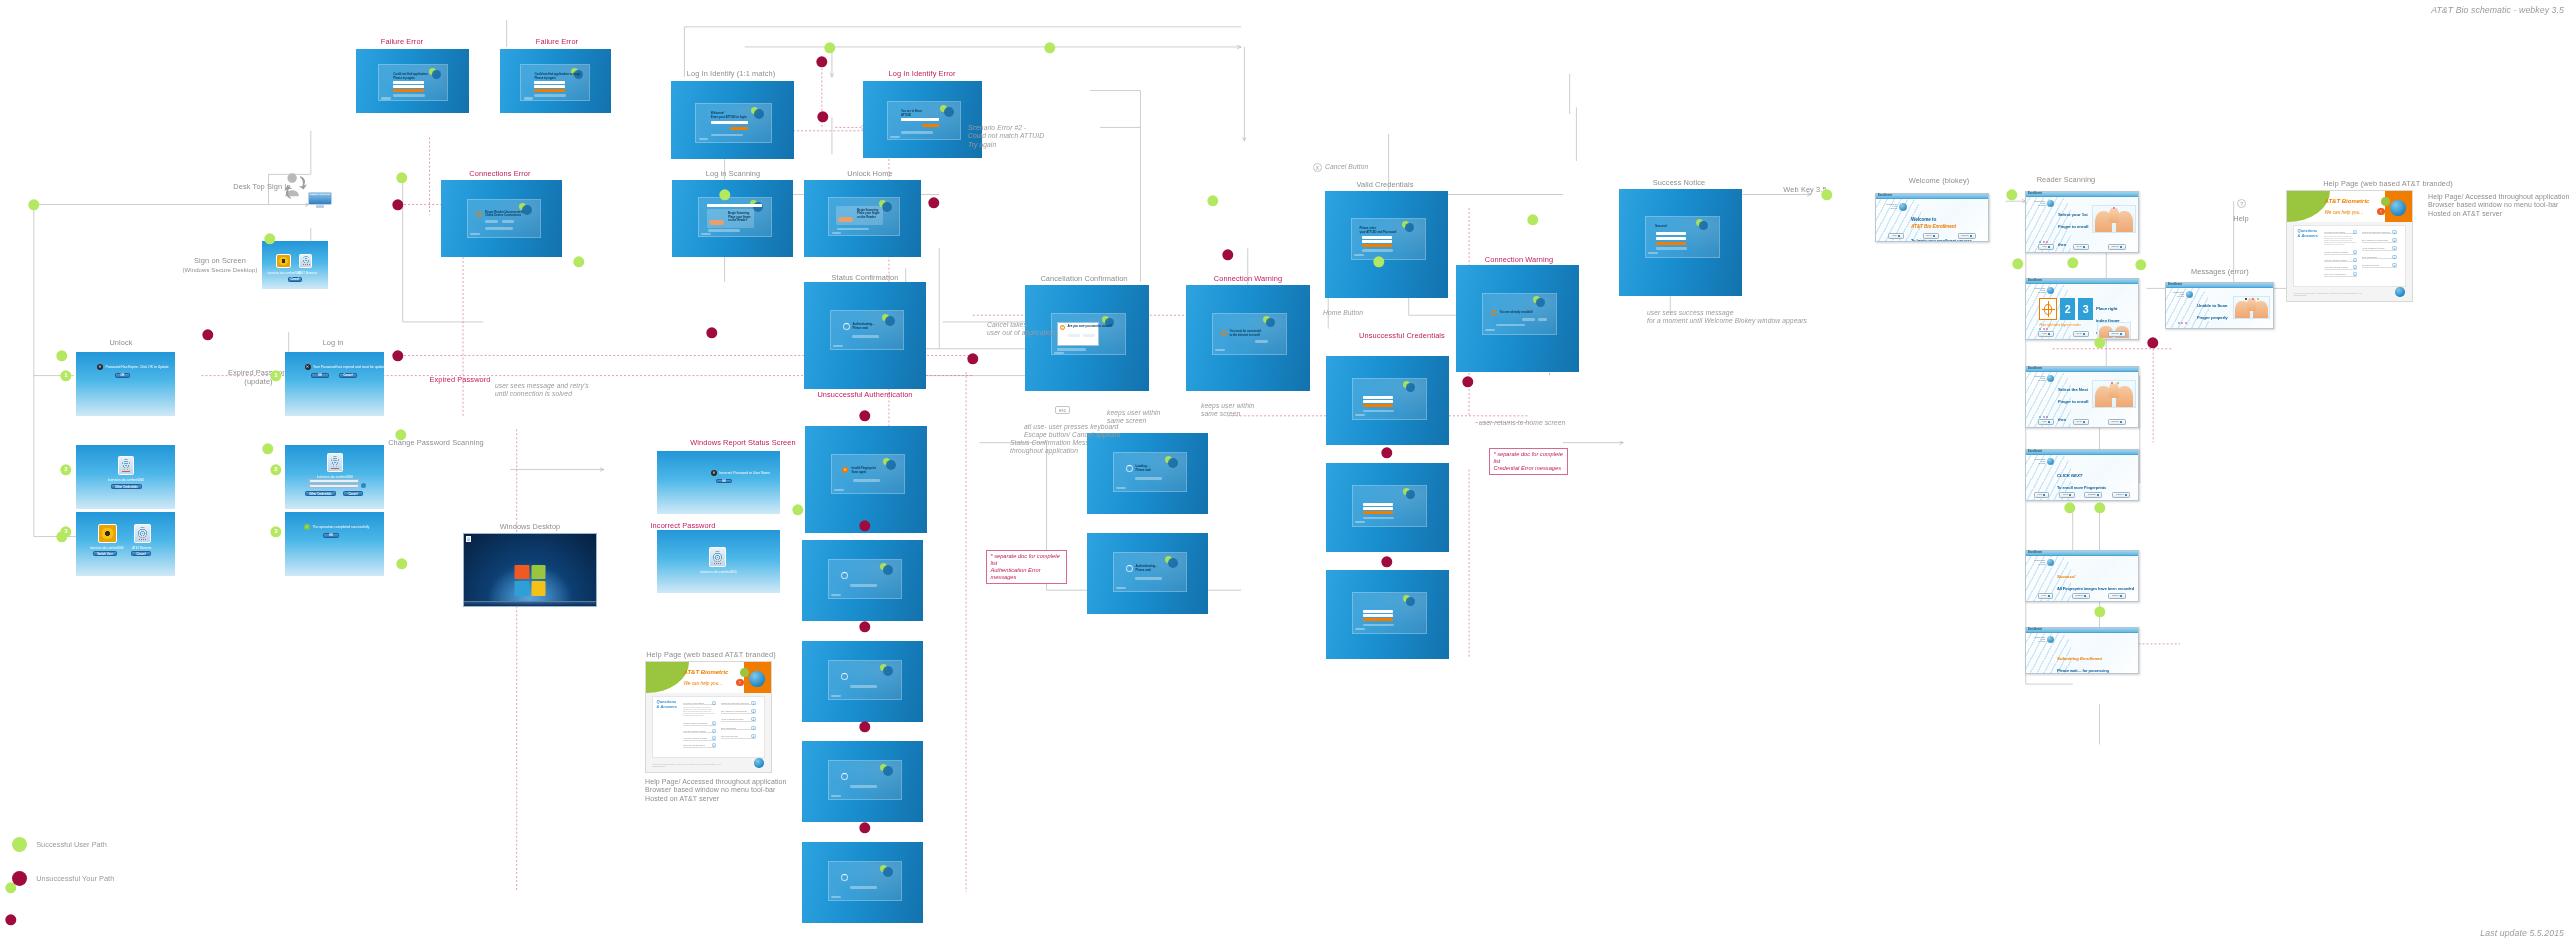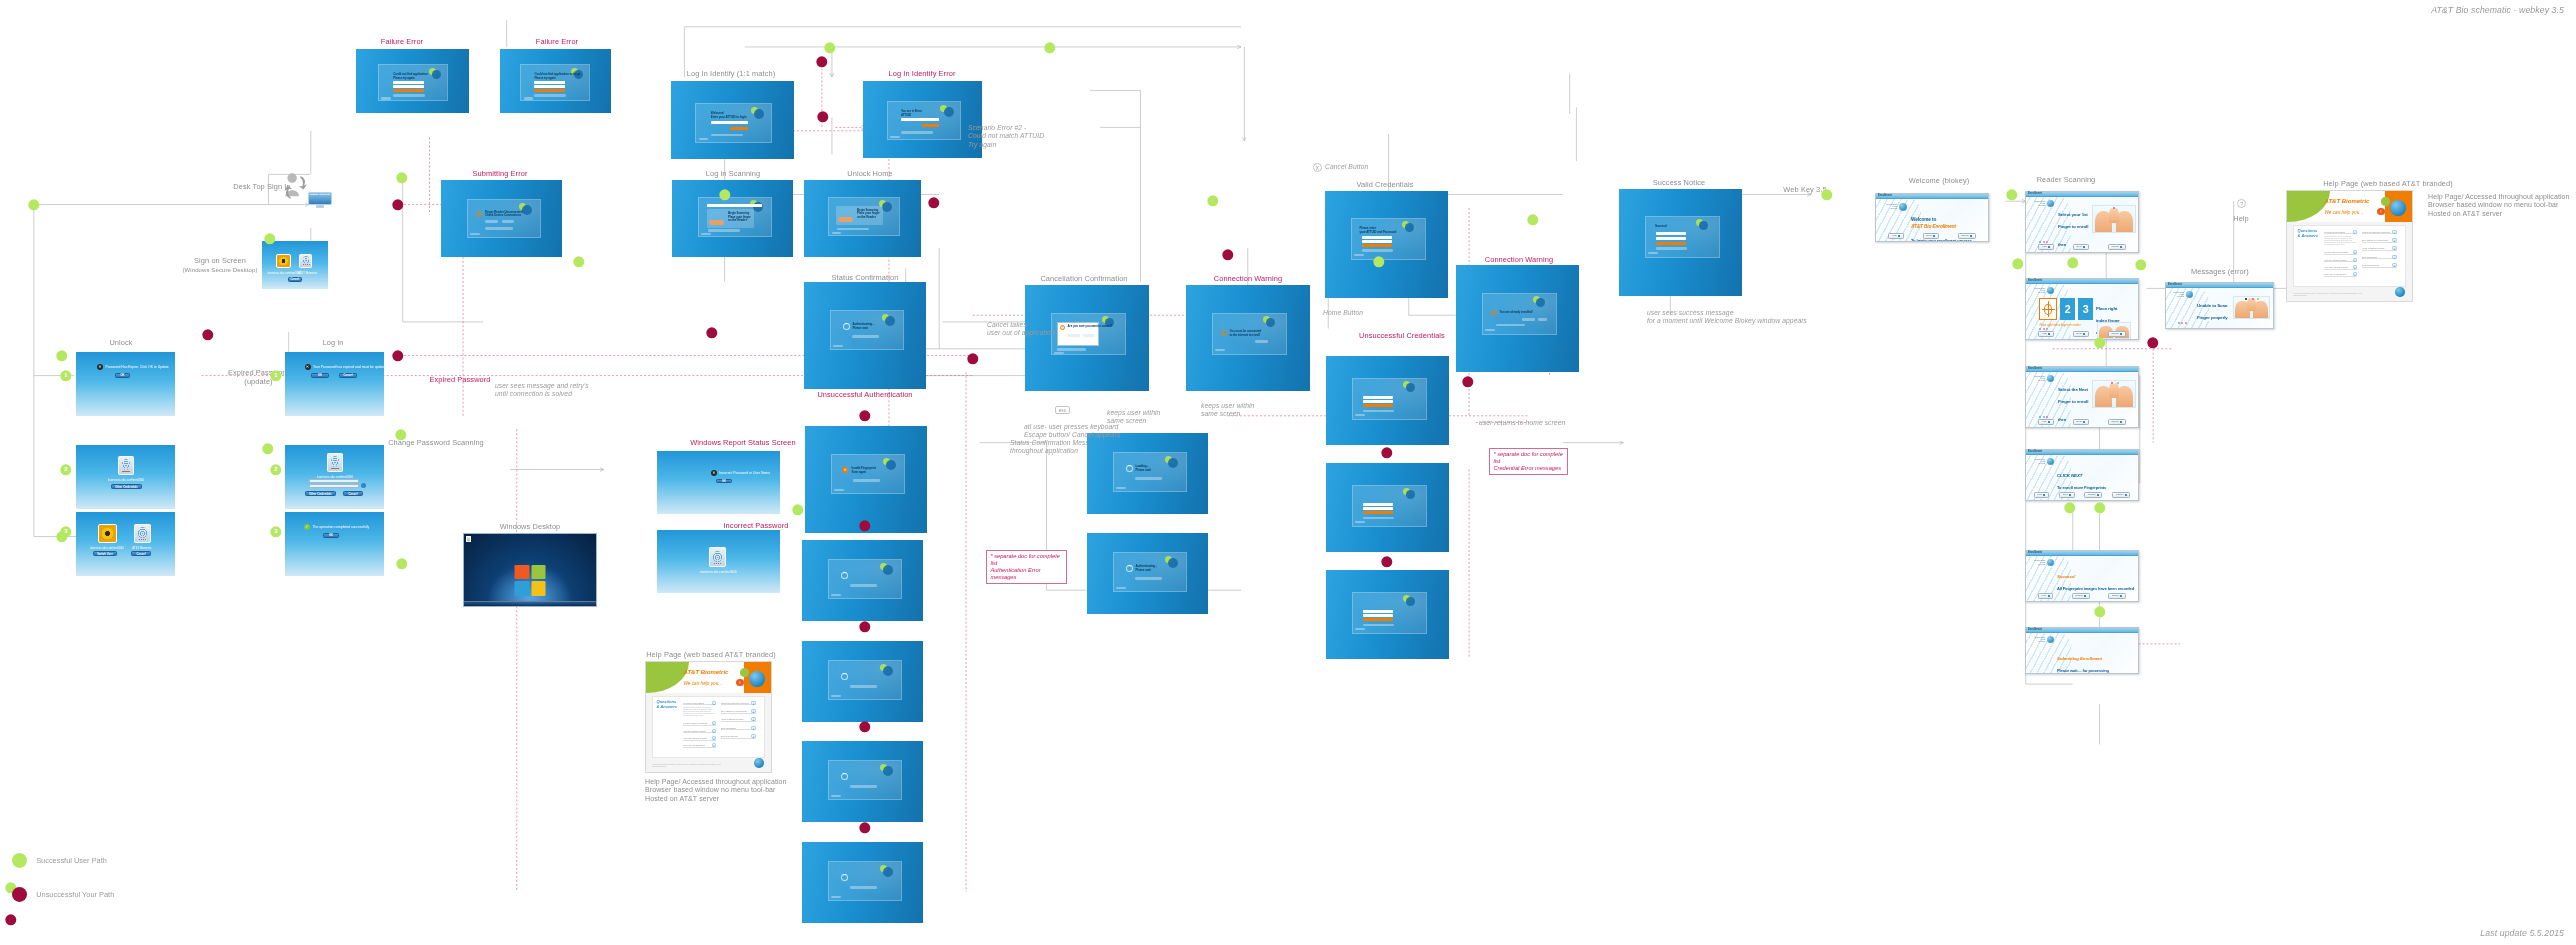--- a/index.html
+++ b/index.html
@@ -170,21 +170,21 @@
   .monitor:after{content:"";position:absolute;left:50%;bottom:-4px;width:8px;height:3.4px;
      transform:translateX(-50%);background:#b9cfe0;border-radius:0.7px}
 
   
   svg.wires{position:absolute;left:0;top:0;width:2576px;height:945px;pointer-events:none}
   .node{position:absolute;border-radius:50%;transform:translate(-50%,-50%)}
   .node.g{background:#b5e861}
   .node.r{background:#9e0b3c}
 
   
-  .legend{position:absolute;left:12px;bottom:24px}
+  .legend{position:absolute;left:12px;bottom:40px}
   .legend .row{display:flex;align-items:center;gap:9.4px;margin-bottom:19px}
   .legend .dot{width:14.8px;height:14.8px;border-radius:50%}
   .legend .txt{font-size:7.4px;color:#9a9a9a}
 
   .esc{position:absolute;border:0.7px solid #c4c4c4;border-radius:2px;font-size:4.7px;
        color:#9a9a9a;padding:0.7px 2.7px;background:#fff}
   .circ-lbl{position:absolute;border:0.7px solid #c4c4c4;border-radius:50%;font-size:5.4px;
        color:#9a9a9a;text-align:center;background:#fff}
   .stepnum{position:absolute;border-radius:50%;background:#b5e861;color:#fff;
        font-weight:bold;text-align:center;transform:translate(-50%,-50%)}
@@ -456,21 +456,21 @@
 
   <div class="lbl err" style="left:460px;top:376px">Expired Password</div>
   <div class="lbl" style="left:436px;top:439px">Change Password Scanning</div>
 
   <div class="lbl err" style="left:743px;top:439px">Windows Report Status Screen</div>
   <div class="win7" style="left:657px;top:451px;width:123px;height:63px">
     <div class="w7icoX" style="left:54px;top:19px;width:6px;height:6px;font-size:4px;line-height:6px">✕</div>
     <div class="w7dlg" style="left:62px;top:19.5px">Incorrect Password or User Name</div>
     <div class="w7btn" style="left:59px;top:27.5px;width:16px;height:4.7px;line-height:4.7px">OK</div>
   </div>
-  <div class="lbl err" style="left:756px;top:522px">Incorrect Password</div>
+  <div class="lbl err" style="left:683px;top:522px">Incorrect Password</div>
   <div class="win7" style="left:657px;top:530px;width:123px;height:63px">
     <div class="fp" style="left:52px;top:17.4px;width:17.4px;height:20px">
       <div class="fpdots" style="left:4px;bottom:2px">
           <i></i>
           <i></i>
           <i></i>
           <i></i>
         </div>
     </div>
     <div class="w7cap" style="left:34px;top:40px;width:55px;font-size:3px">itservices.sbc.com\mn5840</div>
@@ -482,21 +482,21 @@
     <div class="glow"></div>
     <div class="wlogo">
       <i style="background:#f05a22"></i>
         <i style="background:#9ac63f"></i>
       <i style="background:#2f9fd8"></i>
         <i style="background:#f4c117"></i>
     </div>
     <div class="bar"></div>
   </div>
 
-  <div class="lbl err" style="left:500px;top:170px">Submitting Error</div>
+  <div class="lbl err" style="left:500px;top:170px">Connections Error</div>
   <div class="scr" style="left:441px;top:180px;width:121px;height:77px">
     <div class="inner" style="left:25.5px;top:19px;width:74px;height:39px">
       <div class="blob green" style="left:51px;top:2.7px;width:7.4px;height:7.4px"></div>
       <div class="blob dkblue" style="left:54px;top:4.7px;width:10px;height:10px"></div>
       <div class="ico-warn" style="left:8.7px;top:10.7px;width:6px;height:6px;font-size:4px;line-height:5.4px">!</div>
       <div class="tinytxt dk" style="left:17.4px;top:10.7px">Finger Reader Unconnected
 Check Device Connections</div>
       <div class="pill" style="left:17.4px;top:20px;width:13.4px;height:3.4px"></div>
       <div class="pill" style="left:34px;top:20px;width:12px;height:3.4px"></div>
       <div class="pill" style="left:17.4px;top:27px;width:28px;height:2.7px"></div>

